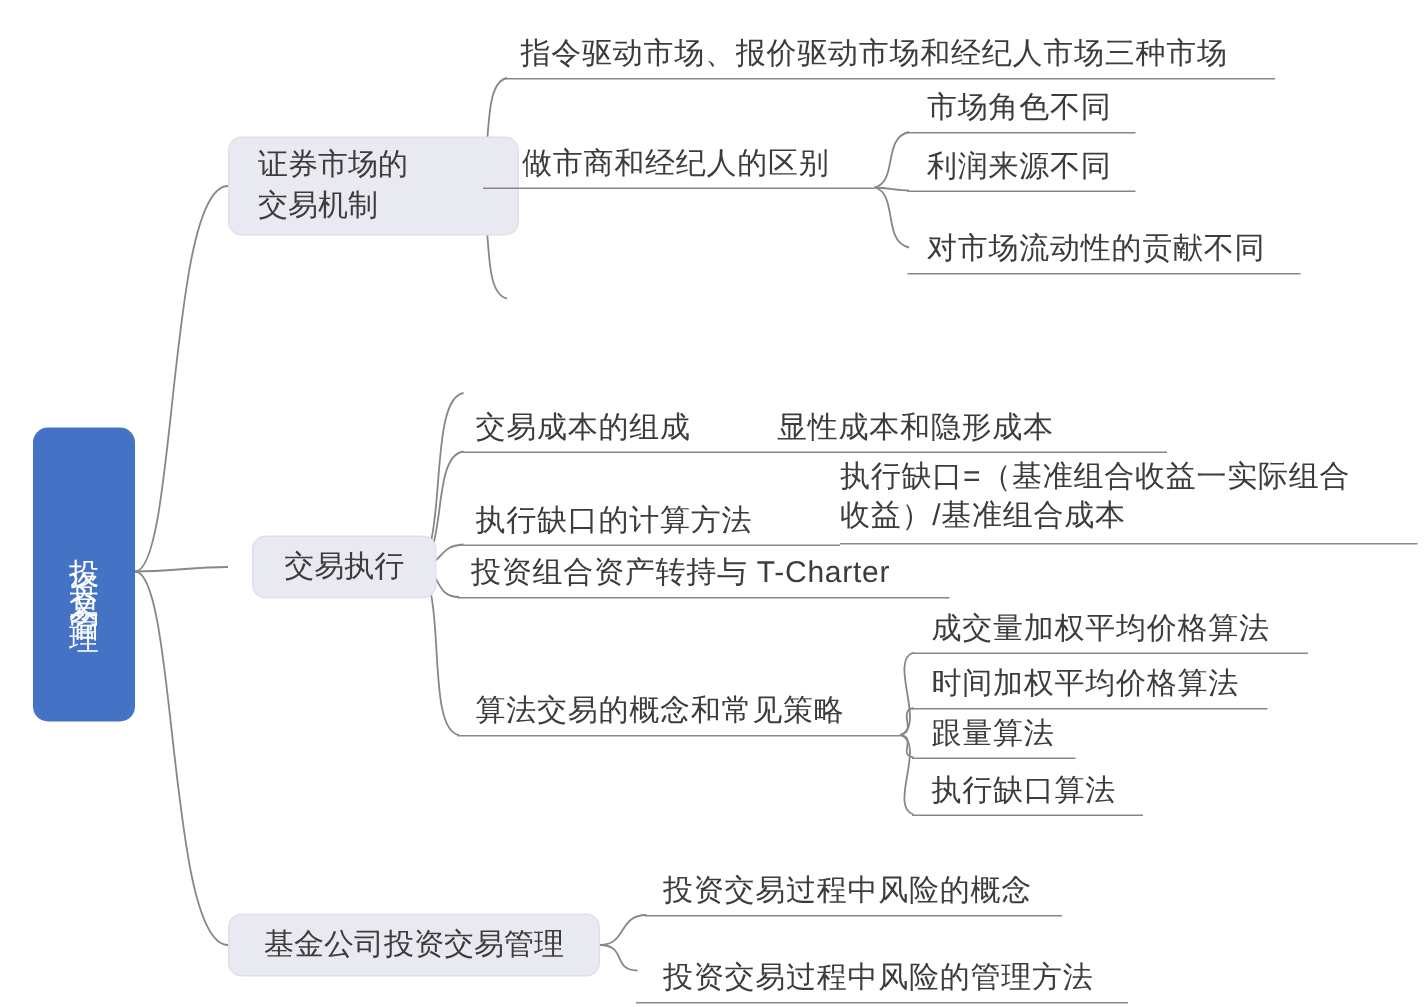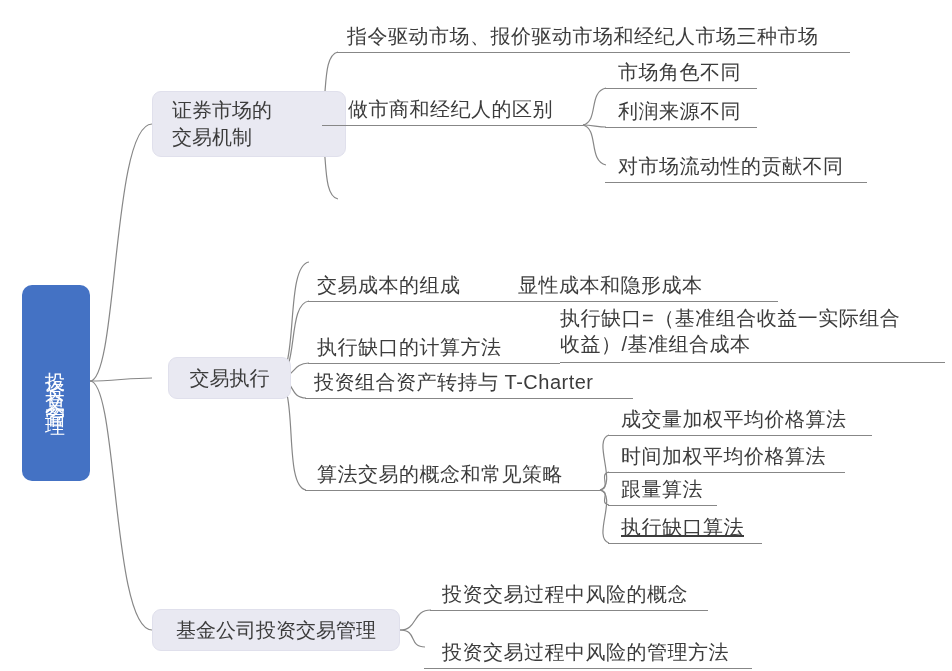--- a/index.html
+++ b/index.html
@@ -51,21 +51,21 @@
   .n-best     {left:308px;top:234px;width:167px;padding-left:9px;}
   .n-cost     {left:308px;top:273px;width:210px;padding-left:9px;}
   .n-costdet  {left:518px;top:273px;width:260px;padding-left:0;}
   .n-gap      {left:308px;top:335px;width:252px;padding-left:9px;}
   .n-formula  {left:560px;top:305px;width:385px;}
   .n-transfer {left:305px;top:370px;width:328px;padding-left:9px;}
   .n-algo     {left:305px;top:462px;width:295px;padding-left:12px;}
   .n-vwap     {left:608px;top:407px;width:264px;padding-left:13px;}
   .n-twap     {left:608px;top:444px;width:237px;padding-left:13px;}
   .n-follow   {left:608px;top:477px;width:109px;padding-left:13px;}
-  .n-gapalgo  {left:608px;top:515px;width:154px;padding-left:13px;text-decoration:underline;}
+  .n-gapalgo  {left:608px;top:515px;width:154px;padding-left:13px;}
   .n-riskcon  {left:430px;top:582px;width:278px;padding-left:12px;}
   .n-riskmgmt {left:424px;top:619px;width:328px;padding-left:18px;margin-top:21px;}
 </style>
 </head>
 <body>
 
 <div class="canvas">
 
   <svg class="connectors" viewBox="0 0 952 671" fill="none" stroke="#878787" stroke-width="1.2">
 

